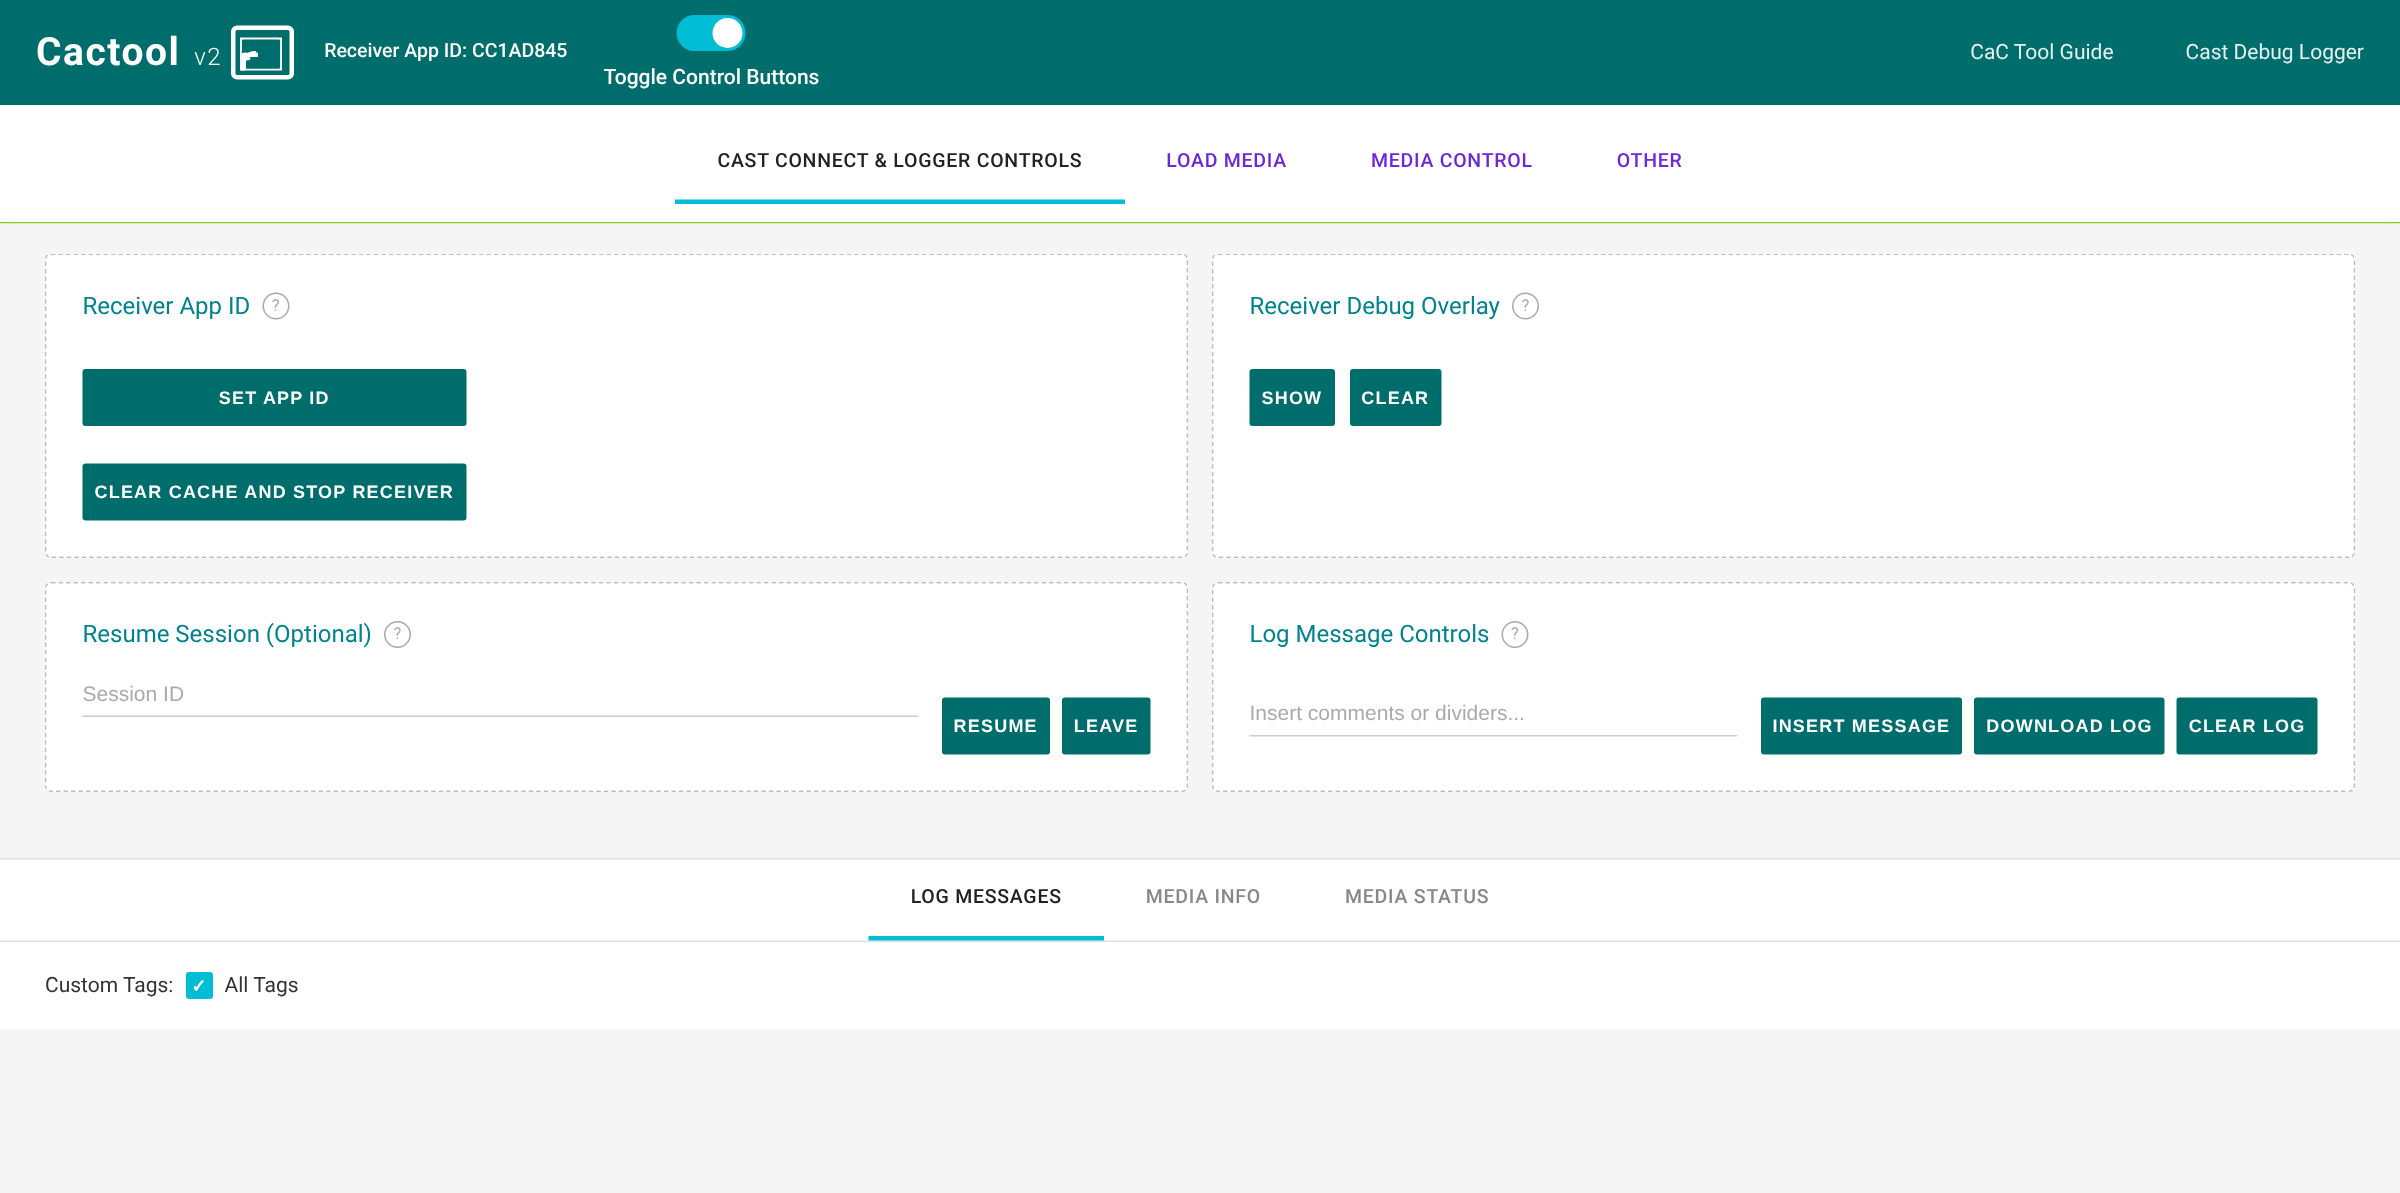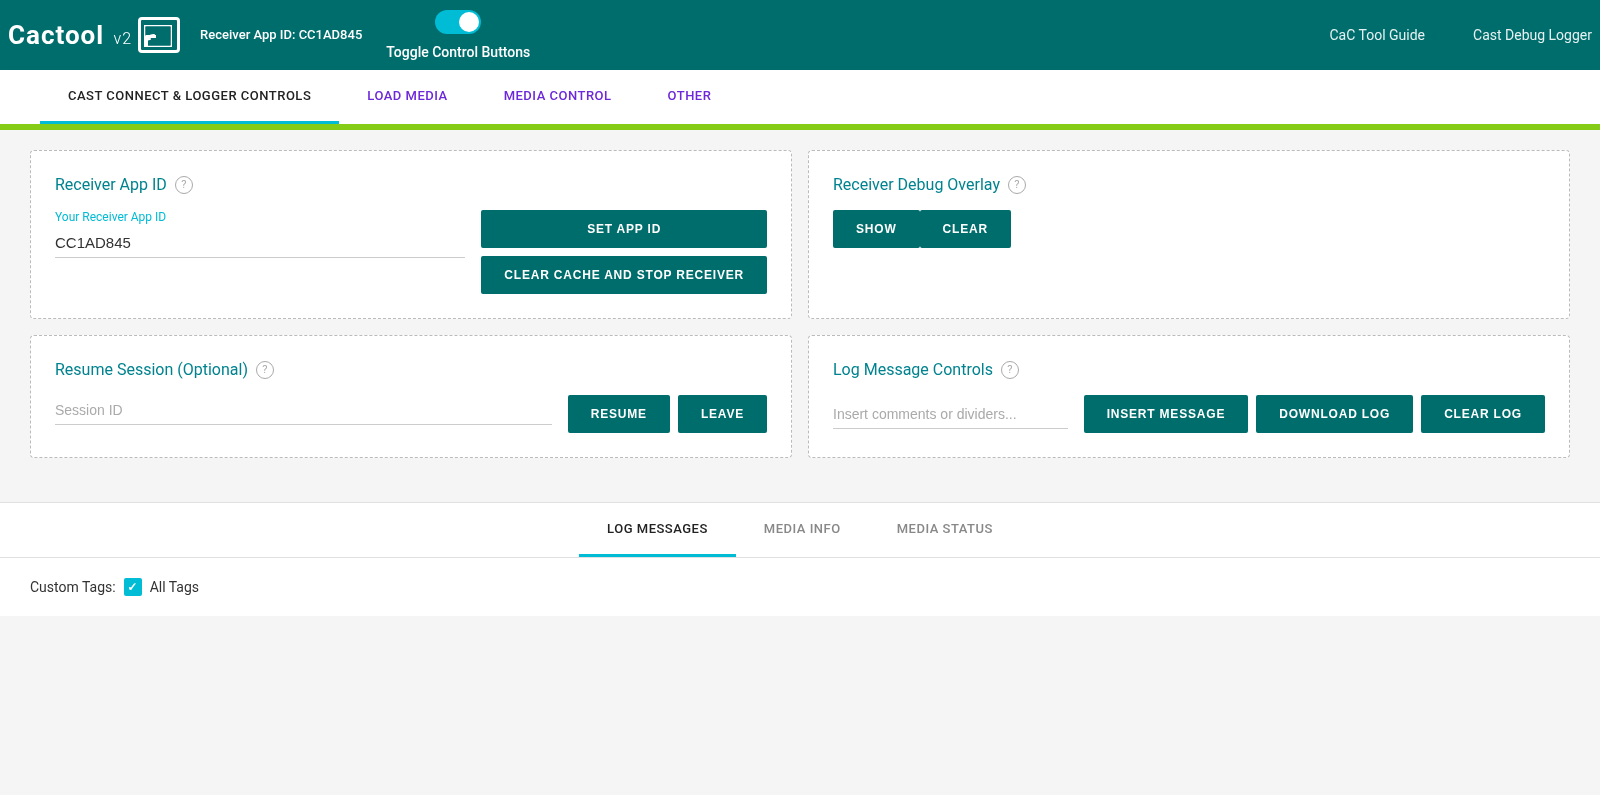--- a/index.html
+++ b/index.html
@@ -4,21 +4,21 @@
   <style>
     * { box-sizing: border-box; margin: 0; padding: 0; }
     body { font-family: 'Roboto', Arial, sans-serif; background: #f5f5f5; font-size: 14px; color: #333; }
 
     
     .header {
       background: #006d6d;
       color: white;
       display: flex;
       align-items: center;
-      padding: 0 8px;
+      padding: 0 24px;
       height: 70px;
       gap: 16px;
     }
     .header-brand {
       display: flex;
       align-items: center;
       gap: 10px;
       font-size: 26px;
       font-weight: 300;
       letter-spacing: 1px;
@@ -90,25 +90,25 @@
       text-decoration: none;
       font-size: 14px;
       font-weight: 400;
       opacity: 0.9;
       margin-left: 16px;
     }
 
     
     .main-tabs {
       background: white;
-      border-bottom: 6px solid #84cc16;
-      display: flex;
-      justify-content: flex-start;
+      border-bottom: 1px solid #84cc16;
+      display: flex;
+      justify-content: center;
       gap: 0;
-      padding: 0 40px;
+      padding: 12px 40px;
       box-shadow: 0 1px 3px rgba(0,0,0,0.08);
     }
     .main-tab {
       padding: 18px 28px;
       font-size: 13px;
       font-weight: 500;
       color: #6d28d9;
       cursor: pointer;
       letter-spacing: 0.5px;
       border-bottom: 3px solid transparent;
@@ -197,33 +197,35 @@
     }
     .buttons-row {
       display: flex;
       gap: 8px;
     }
 
     .btn-dark {
       background: #006d6d;
       color: white;
       border: none;
-      padding: 12px 23px;
+      padding: 12px 8px;
       font-size: 12px;
       font-weight: 700;
       letter-spacing: 0.8px;
       cursor: pointer;
       text-transform: uppercase;
       border-radius: 2px;
       white-space: nowrap;
+      margin-top: 17px;
     }
 
     
     .overlay-buttons {
       display: flex;
+      gap: 10px;
       margin-top: 4px;
     }
 
     
     .log-controls-body {
       display: flex;
       gap: 16px;
       align-items: center;
     }
     .log-input-wrap {
@@ -341,24 +343,20 @@
 
 <div class="content">
   <div class="cards-grid">
 
     <div class="card">
       <div class="card-title">
         <span>Receiver App ID</span>
         <span class="help-icon">?</span>
       </div>
       <div class="card-body">
-        <div class="input-section">
-          <div class="input-label">Your Receiver App ID</div>
-          <input type="text" class="text-input" value="CC1AD845" style="">
-        </div>
         <div class="buttons-section">
           <button class="btn-dark">SET APP ID</button>
           <button class="btn-dark">CLEAR CACHE AND STOP RECEIVER</button>
         </div>
       </div>
     </div>
 
     <div class="card">
       <div class="card-title">
         <span>Receiver Debug Overlay</span>

